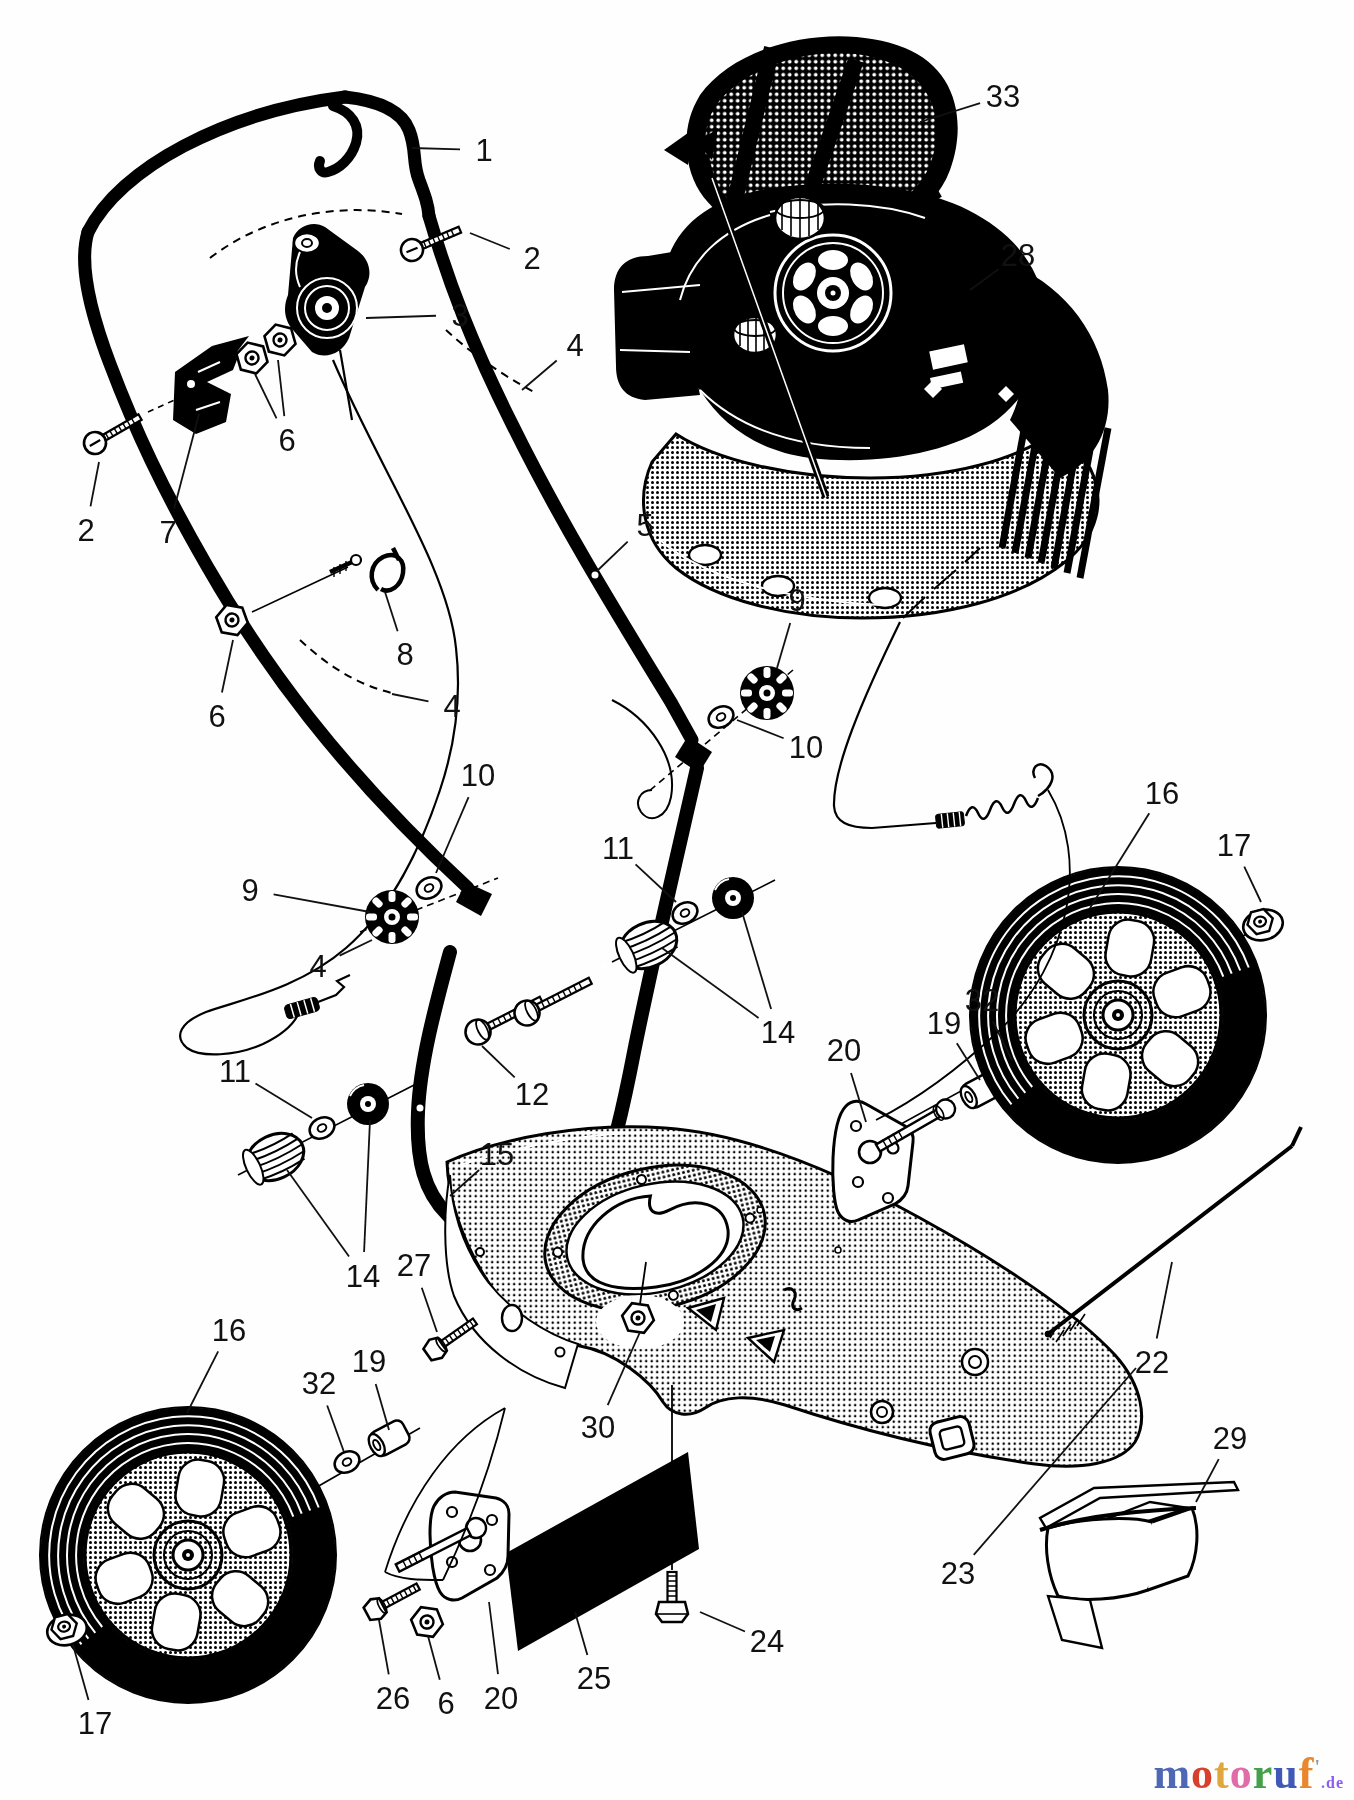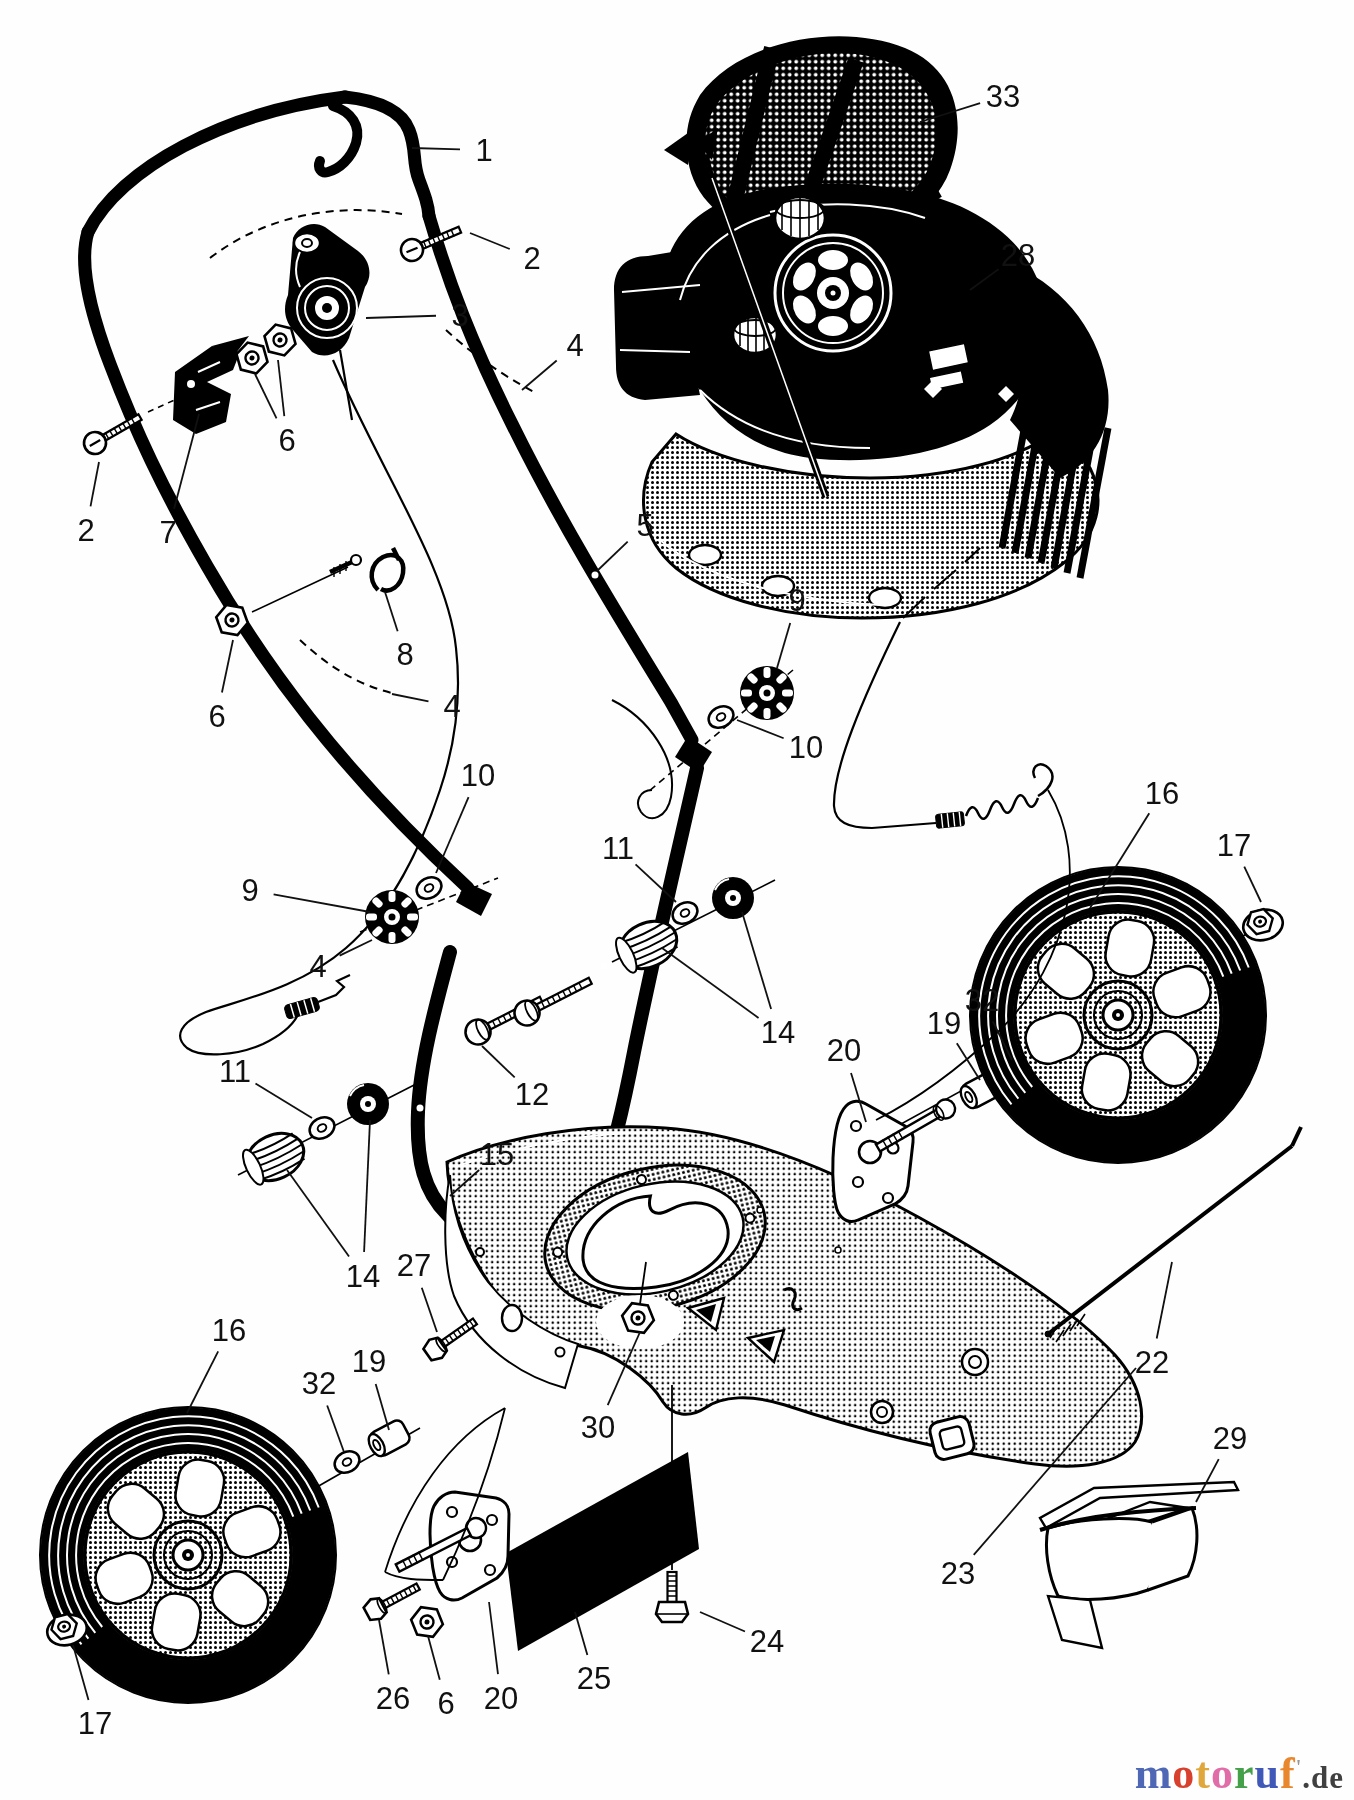--- a/index.html
+++ b/index.html
@@ -2,21 +2,21 @@
 <html><head>
 <meta charset="utf-8">
 <style>
   html,body{margin:0;padding:0;background:#fff;}
   .page{position:relative;width:1354px;height:1800px;background:#fefefe;overflow:hidden;
         font-family:"Liberation Sans",sans-serif;}
   svg{position:absolute;left:0;top:0;}
   .callout-label{font-family:"Liberation Sans",sans-serif;font-size:31px;fill:#111;}
   .logo{position:absolute;right:10px;bottom:4px;font-family:"Liberation Serif",serif;
         font-weight:bold;font-size:44px;letter-spacing:1px;line-height:1;}
-  .logo .de{font-size:31px;font-weight:bold;color:#404040;text-align:center;}
+  .logo .de{font-size:16px;font-weight:bold;color:#8b5cf6;text-align:center;}
   .logo .tick{font-size:20px;color:#999;vertical-align:14px;}
 </style>
 </head>
 <body>
 
 <div class="page">
 <svg width="1354" height="1800" viewBox="0 0 1354 1800">
 <defs>
   <pattern id="ht" width="5" height="5" patternUnits="userSpaceOnUse">
     <rect width="5" height="5" fill="#fff"></rect>

